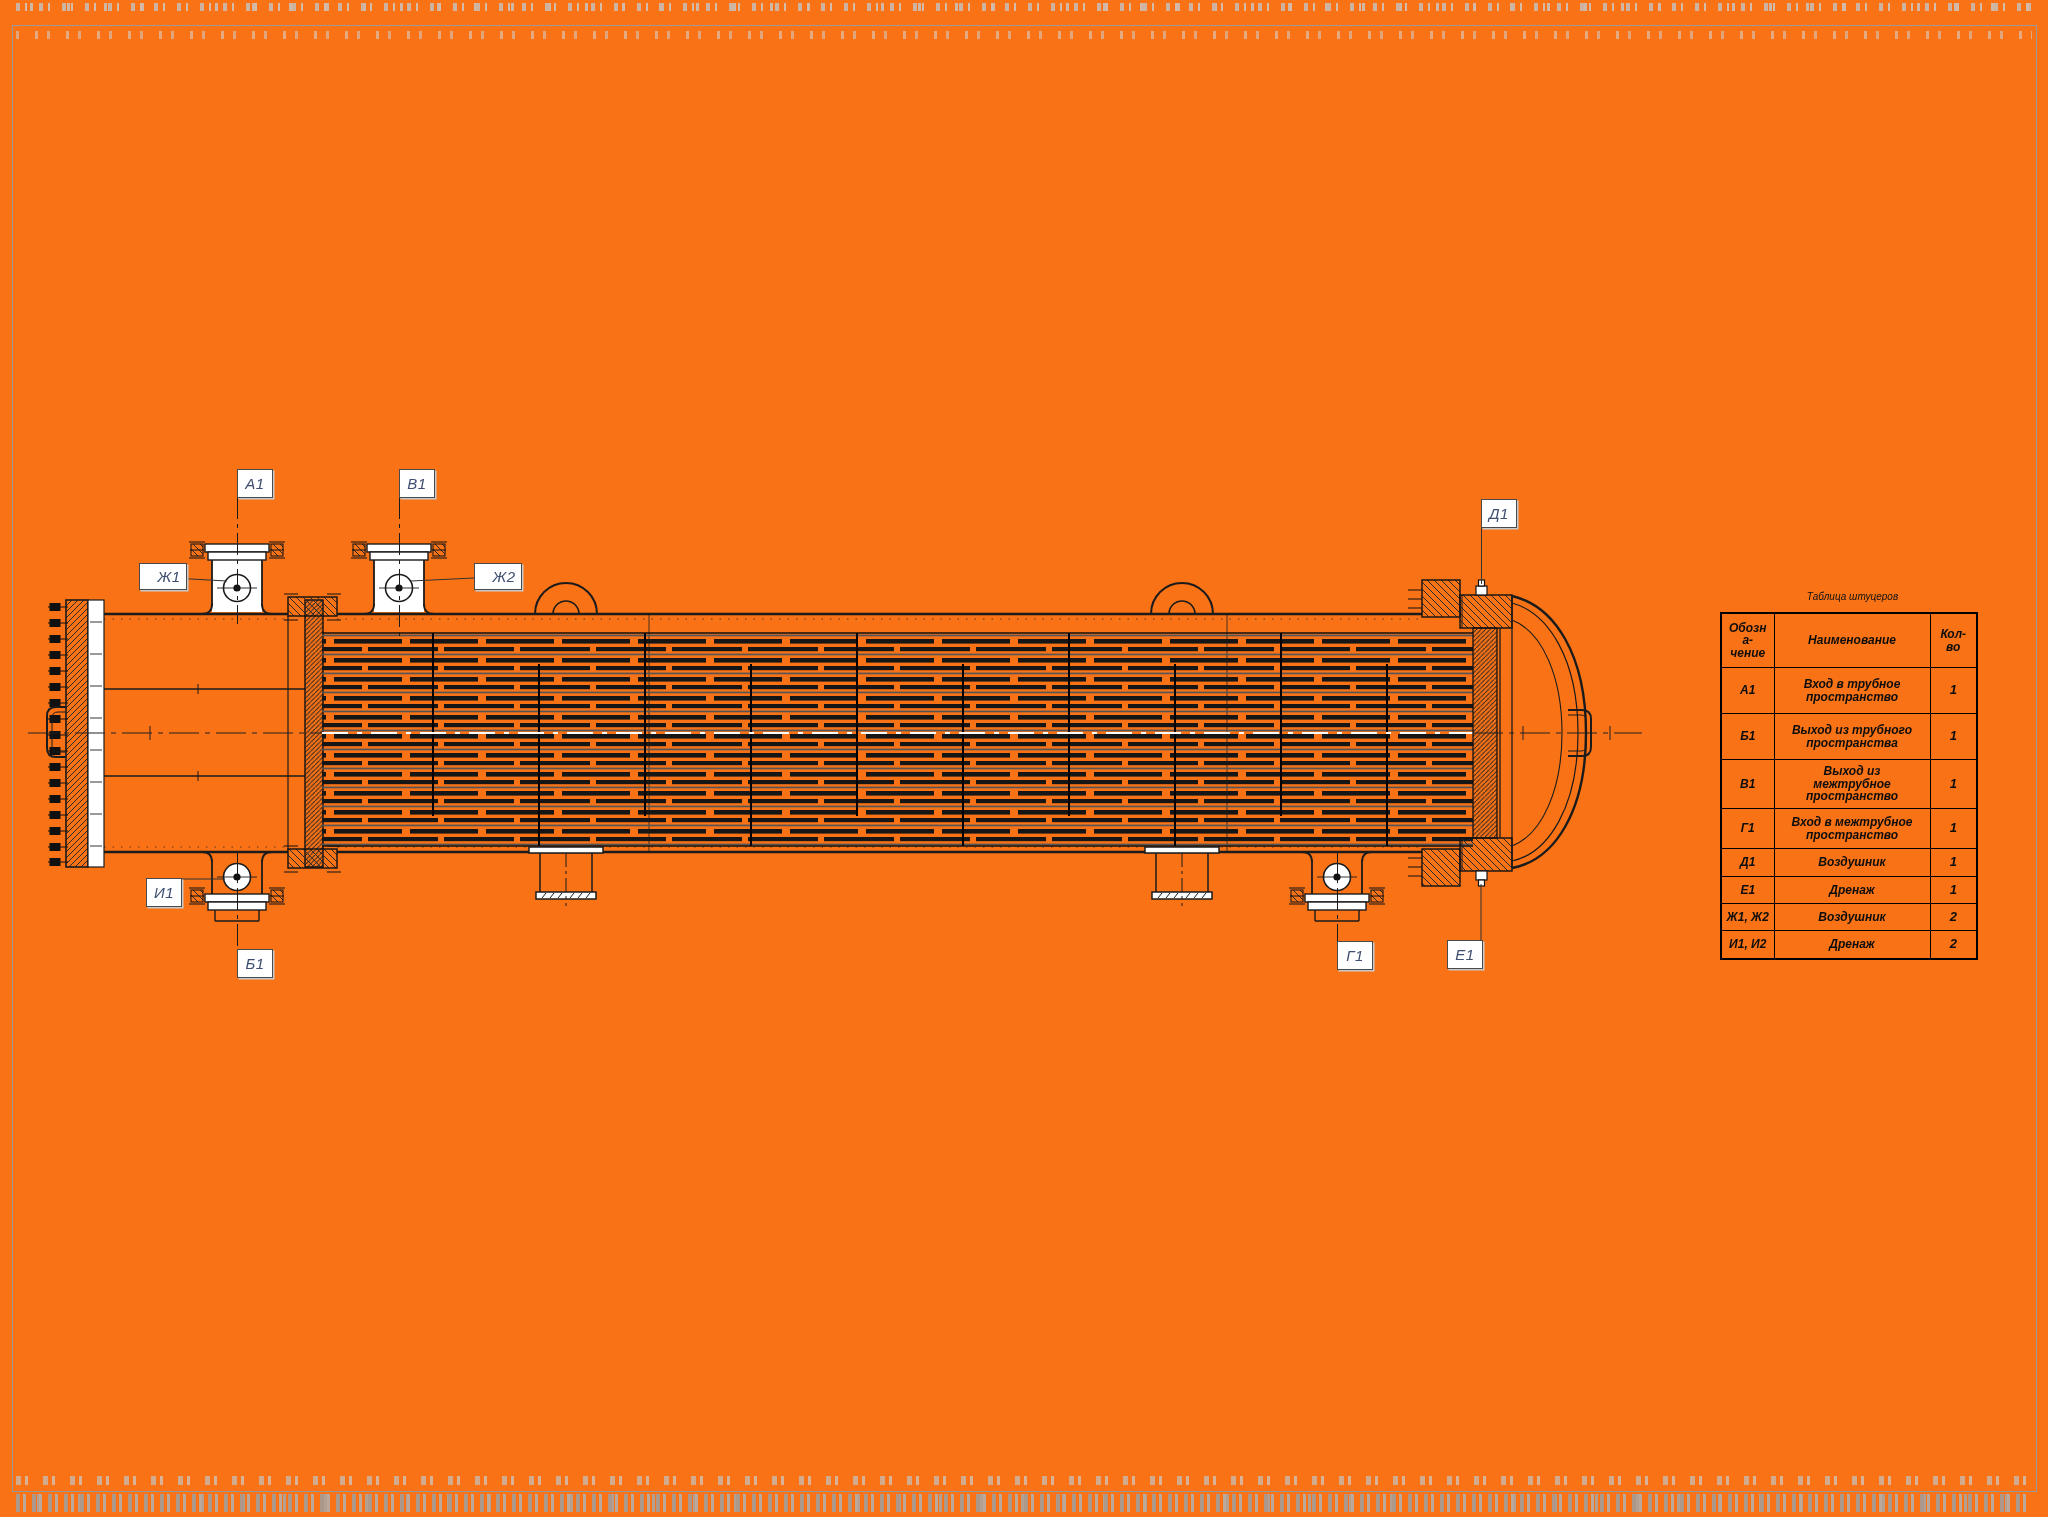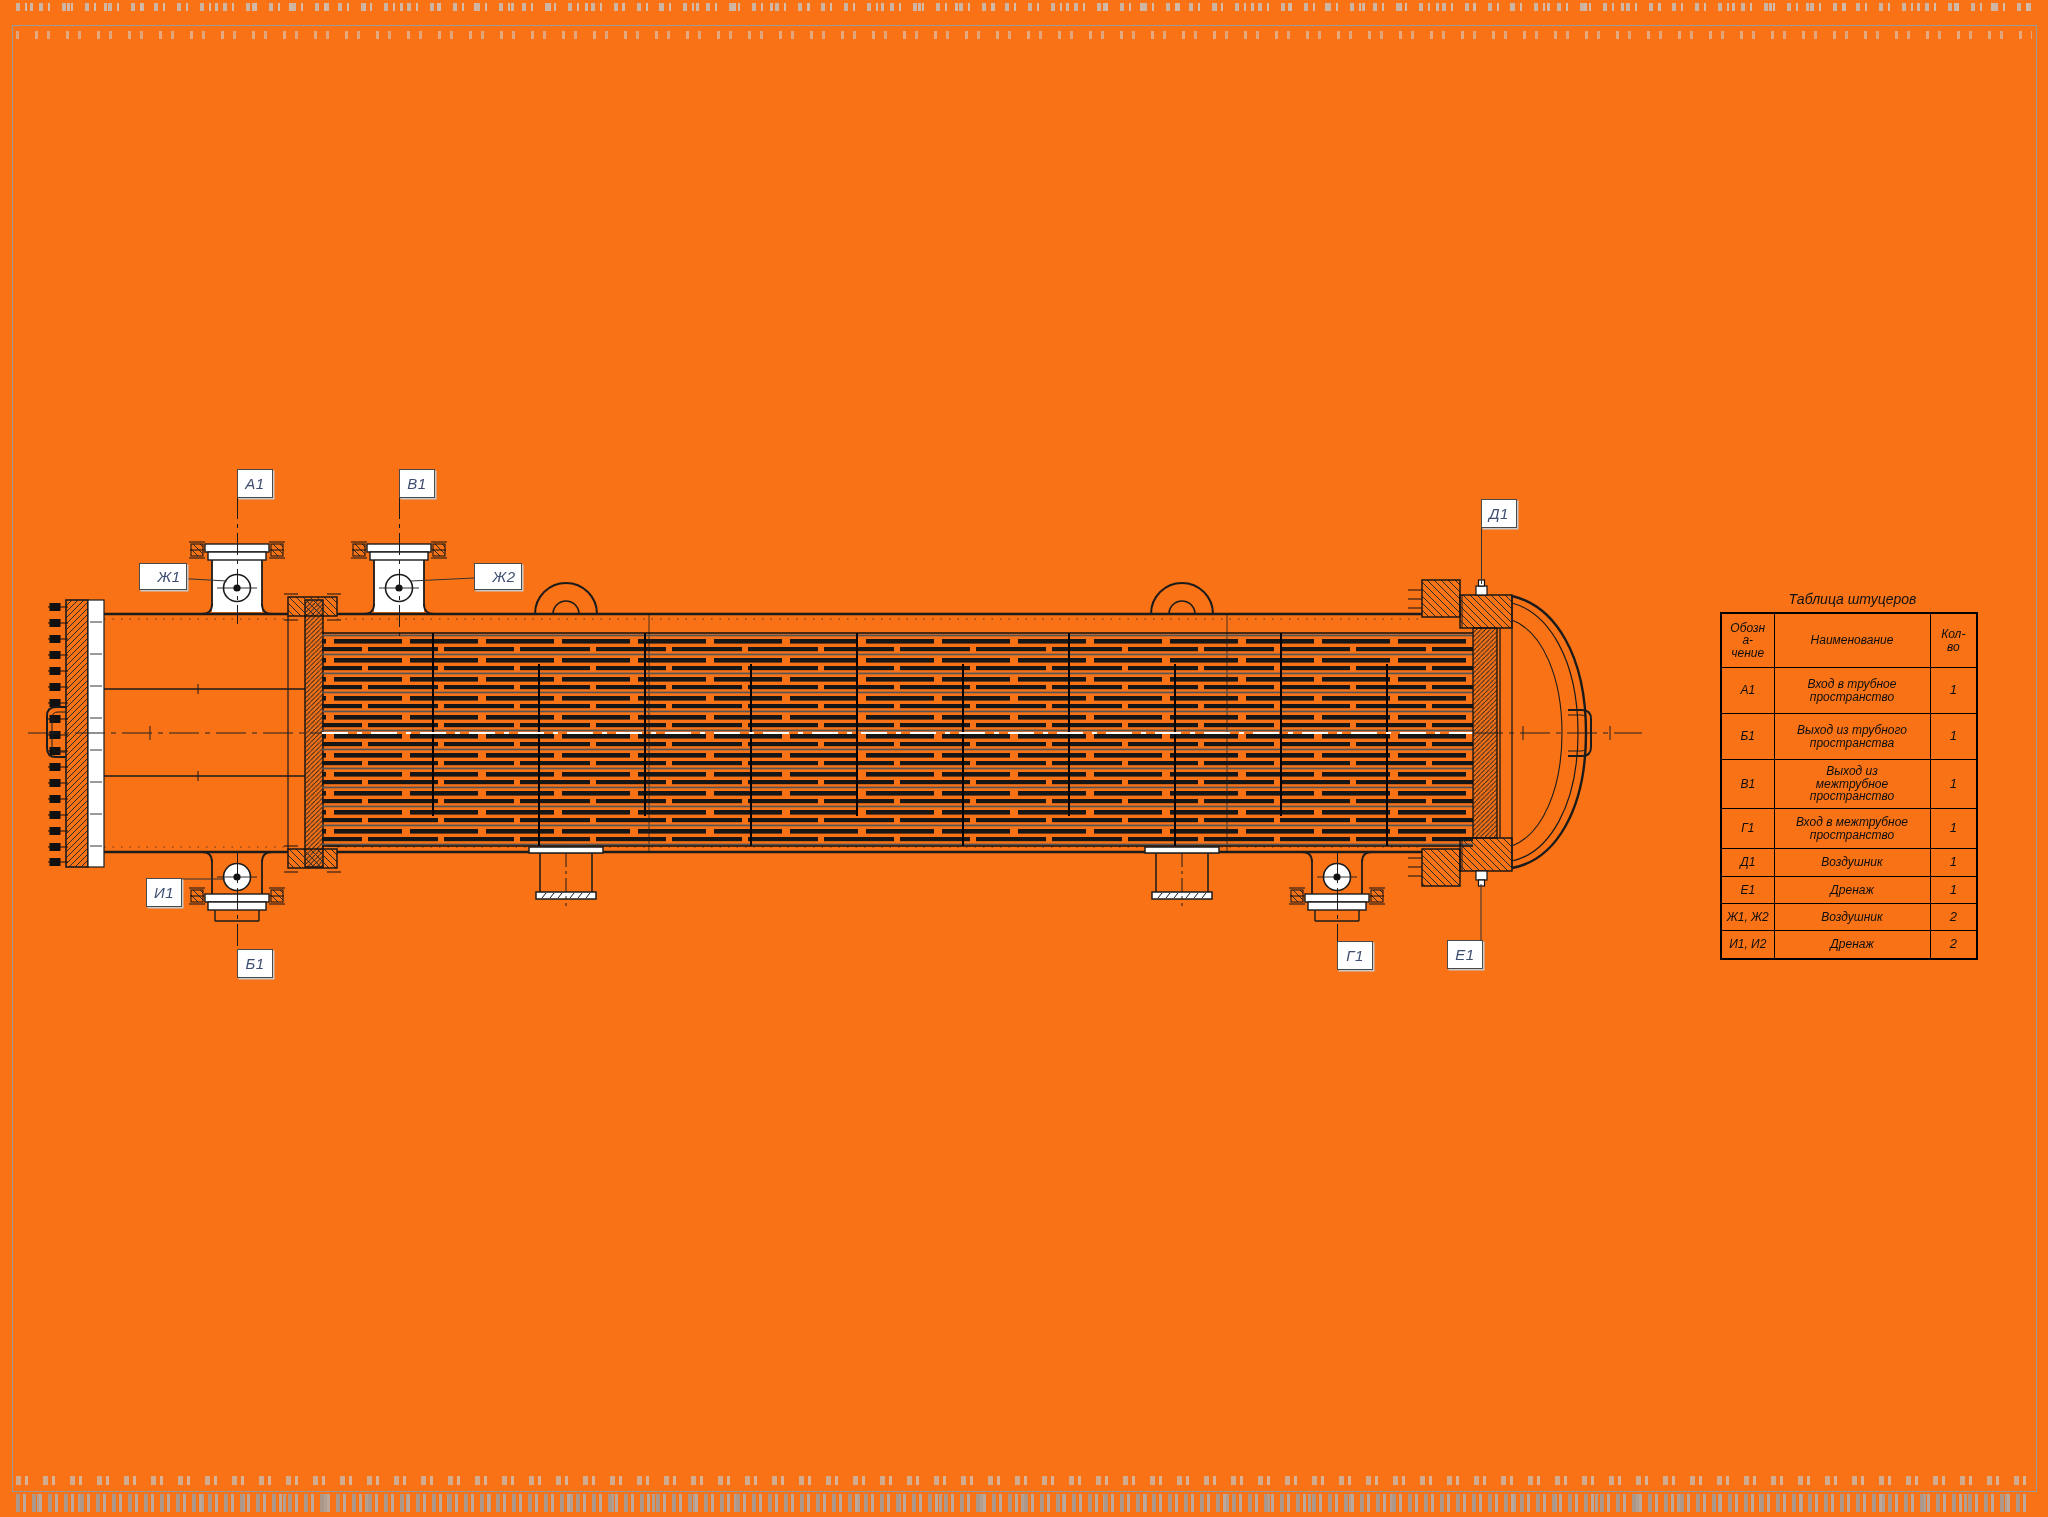--- a/index.html
+++ b/index.html
@@ -17,25 +17,25 @@
     background-image:repeating-linear-gradient(90deg,#9f9f9f 0 4px,transparent 4px 7px,#b3b3b3 7px 10px,transparent 10px 16px),
                      repeating-linear-gradient(90deg,transparent 0 21px,#a8a8a8 21px 24px,transparent 24px 41px);}
   #frame{position:absolute;left:12px;top:25px;width:2023px;height:1465px;border:1px solid #9a9a9a;}
   #dwg{position:absolute;left:0;top:0;}
   .callout{position:absolute;width:34px;height:27px;background:#fff;border:1.2px solid #4a4a4a;
            box-shadow:1.5px 1.5px 0 #c9c9c9;display:flex;align-items:center;justify-content:center;
            font-style:italic;font-size:15px;color:#3d4e71;letter-spacing:.5px;}
   .callout.sm{height:25px;padding-left:12px;}
   
   #tbl-title{position:absolute;left:1720px;top:591px;width:265px;text-align:center;
-             font-style:italic;font-size:14px;color:#111;}
+             font-style:italic;font-size:10px;color:#111;}
   #ntable{position:absolute;left:1720px;top:612px;border-collapse:collapse;table-layout:fixed;
           font-style:italic;color:#0d0d0d;}
   #ntable td{border:1px solid #000;text-align:center;vertical-align:middle;padding:0 2px;
-             font-size:12px;line-height:12.5px;overflow:hidden;}
+             font-size:12px;line-height:12.5px;overflow:hidden;font-weight:bold;}
   #ntable{border:2px solid #000;}
   #ntable .c1{width:53px;} #ntable .c2{width:156px;} #ntable .c3{width:47px;}
   tr.h55 td{height:53px;} tr.h47 td{height:45px;} tr.h50 td{height:48px;line-height:12px;font-size:11.5px;}
   tr.h41 td{height:39px;} tr.h29 td{height:27px;} tr.h28 td{height:26px;}
   #ntable .qty{font-size:13px;}
 </style>
 </head>
 <body>
 <div id="page">
 

